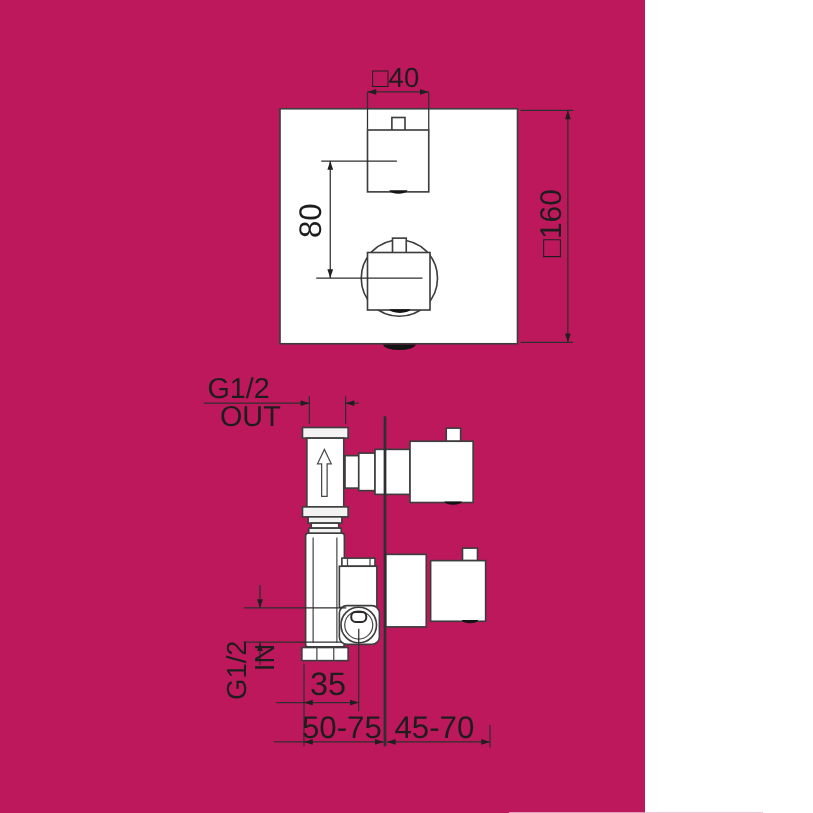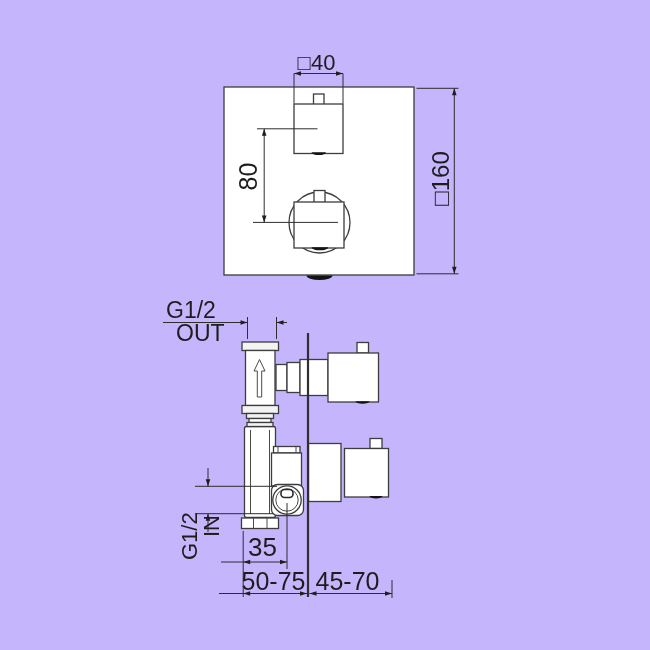--- a/index.html
+++ b/index.html
@@ -1,16 +1,16 @@
 <!DOCTYPE html>
 <html><head>
 <meta charset="utf-8">
 <style>
   html,body{margin:0;padding:0;background:#fff;}
-  .canvas{position:relative;width:650px;height:650px;background:#c4b5fd;overflow:hidden;}
+  .canvas{position:relative;width:516px;height:650px;background:#be185d;overflow:hidden;}
   svg{display:block;}
   .thin{stroke:#4a4a4a;stroke-width:1;fill:none;}
   .part{stroke:#3d3d3d;stroke-width:1.3;fill:#ffffff;}
   .part-g{stroke:#3d3d3d;stroke-width:1.3;fill:#f3f3f3;}
   .dim{stroke:#2e2e2e;stroke-width:1;fill:none;}
   .arrow{fill:#1f1f1f;stroke:none;}
   .darkmark{fill:#141414;stroke:none;}
   .wall{stroke:#2f2f2f;stroke-width:2.2;fill:none;}
   text{font-family:"Liberation Sans","DejaVu Sans",sans-serif;fill:#1d1d1d;}
   .t22{font-size:22px;}

